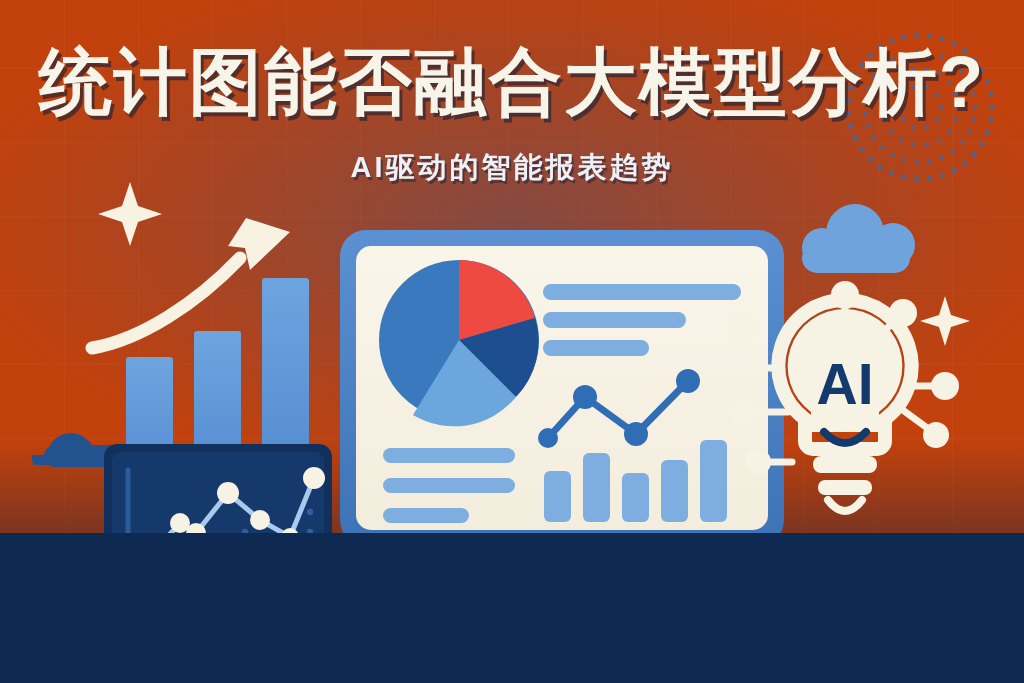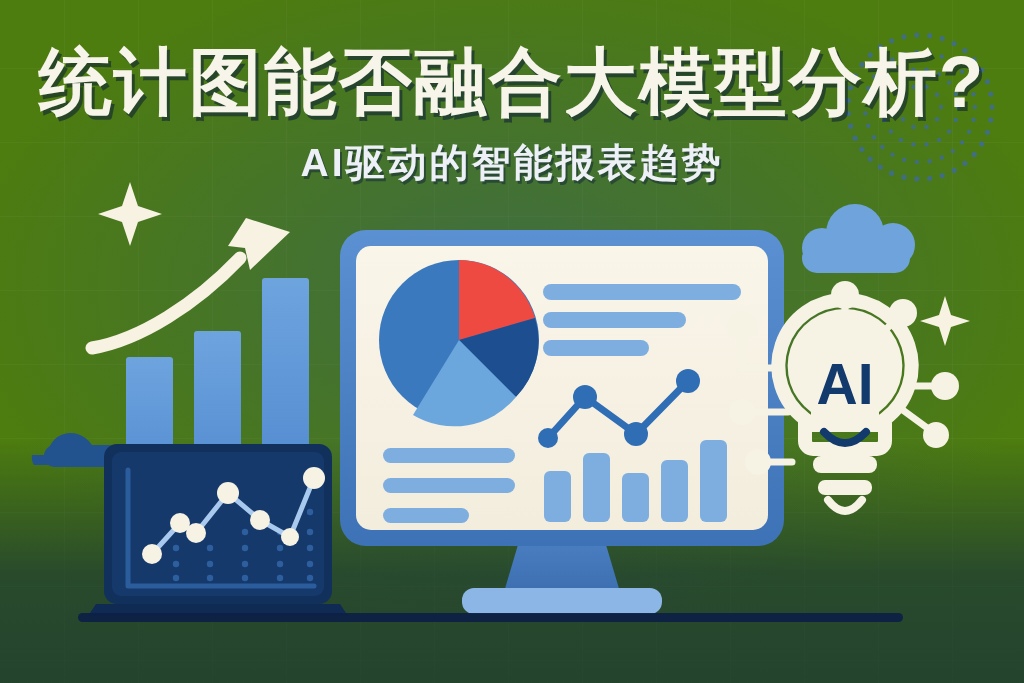--- a/index.html
+++ b/index.html
@@ -1,18 +1,18 @@
 <!DOCTYPE html>
 <html><head>
 <meta charset="utf-8">
 <style>
   html,body{margin:0;padding:0;background:#0e2a52;}
   #stage{
-    position:relative;width:1024px;height:683px;overflow:hidden;
-    background:#4d7c0f;
+    position:relative;width:1024px;height:533px;overflow:hidden;
+    background:#c2410c;
     font-family:"Liberation Sans","DejaVu Sans",sans-serif;
   }
   
   .bg-grid{
     position:absolute;inset:0;
     background-image:
       linear-gradient(to right, rgba(255,255,255,0.030) 1px, transparent 1px),
       linear-gradient(to bottom, rgba(255,255,255,0.030) 1px, transparent 1px);
     background-size:74px 74px;
     background-position:-10px -6px;
@@ -29,21 +29,21 @@
   .dotcircle{position:absolute;}
   
   .title-wrap{position:absolute;left:0;right:0;top:44px;text-align:center;z-index:14;}
   .title{
     font-size:73px;font-weight:bold;color:#f7f4ea;letter-spacing:2px;
     line-height:1.04;margin:0;
     text-shadow:3px 4px 0 rgba(9,27,55,0.55);
     white-space:nowrap;
   }
   .subtitle{
-    margin:16px 0 0 0;font-size:39px;font-weight:bold;color:#edf1f7;letter-spacing:3px;
+    margin:28px 0 0 0;font-size:29px;font-weight:bold;color:#edf1f7;letter-spacing:3px;
     text-shadow:2px 3px 0 rgba(9,27,55,0.45);
     white-space:nowrap;
   }
   
   .ground{
     position:absolute;left:78px;top:613px;width:825px;height:9px;border-radius:5px;
     background:#0d2144;opacity:.95;
   }
   .svgroot{position:absolute;left:0;top:0;}
 </style>

